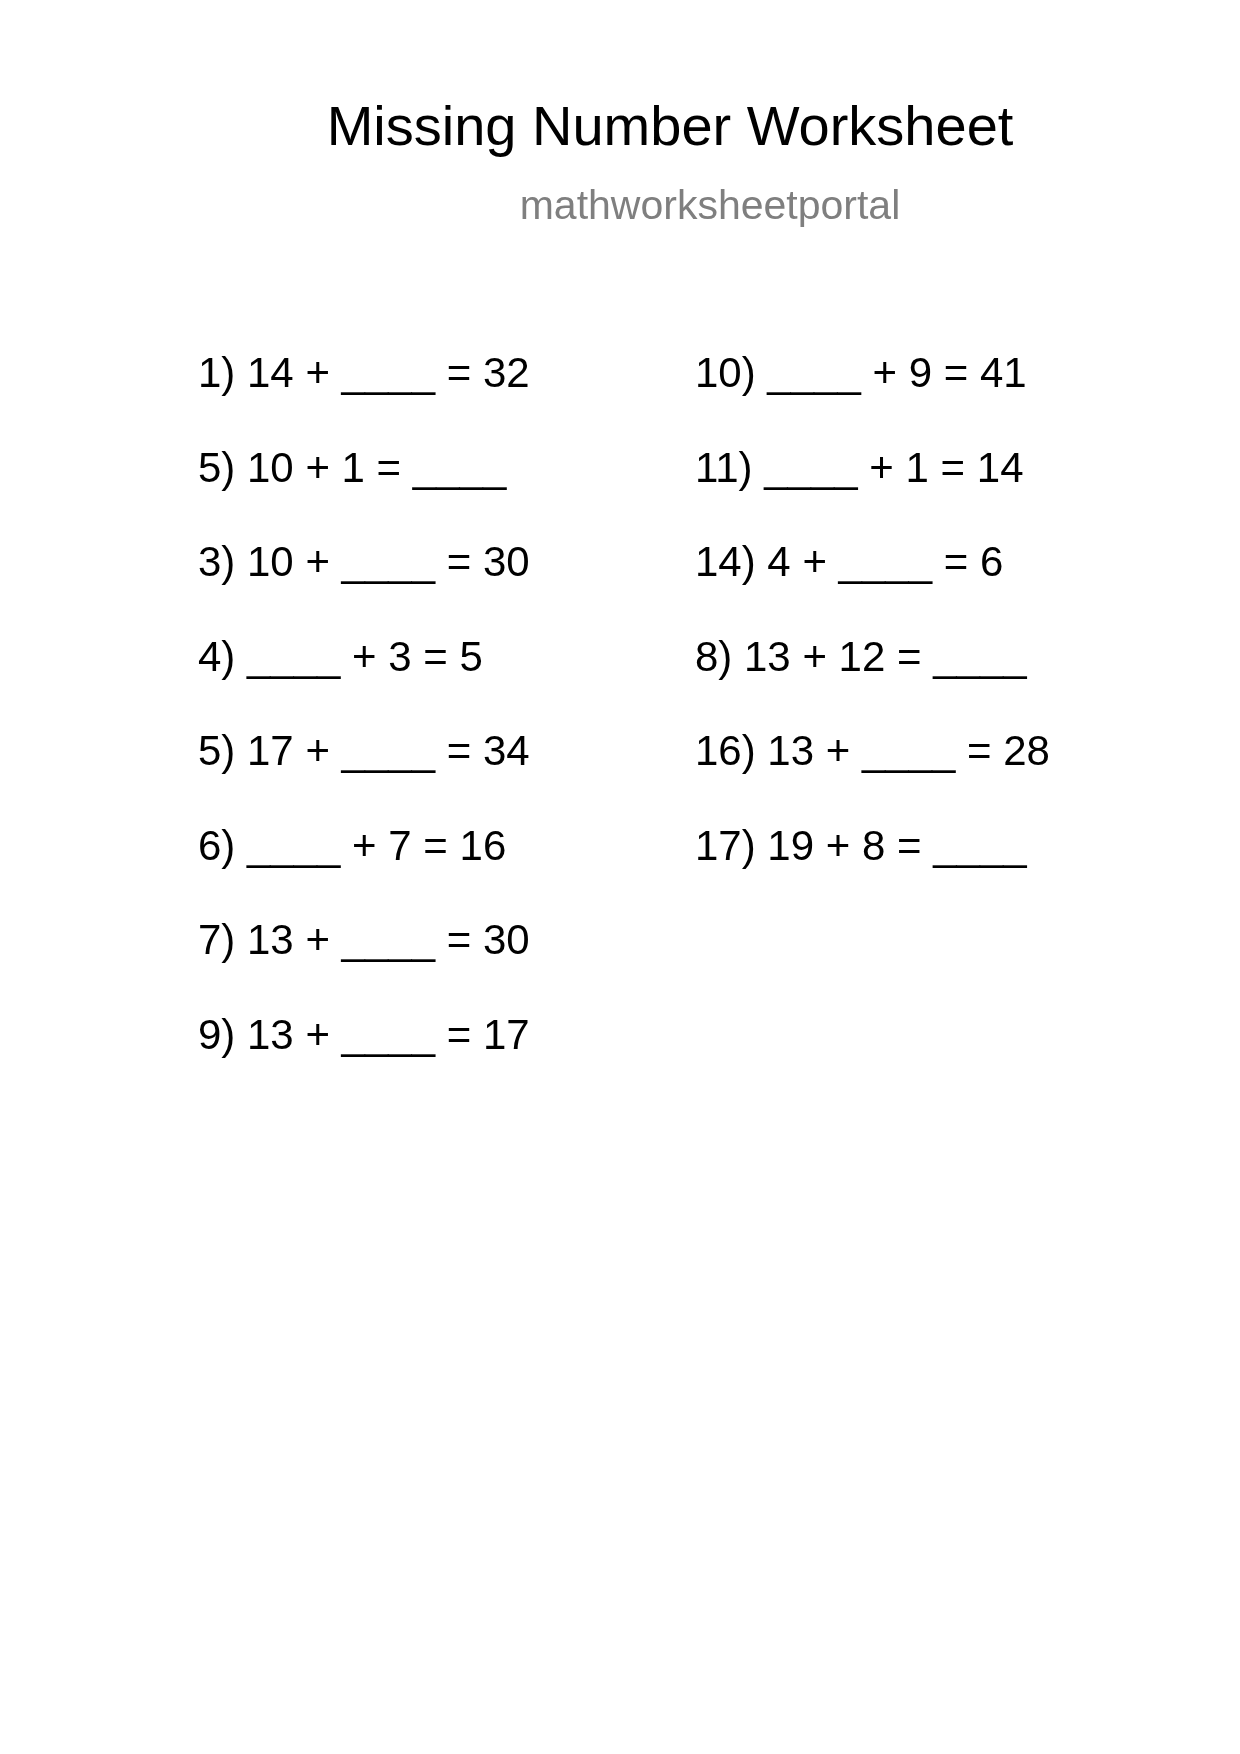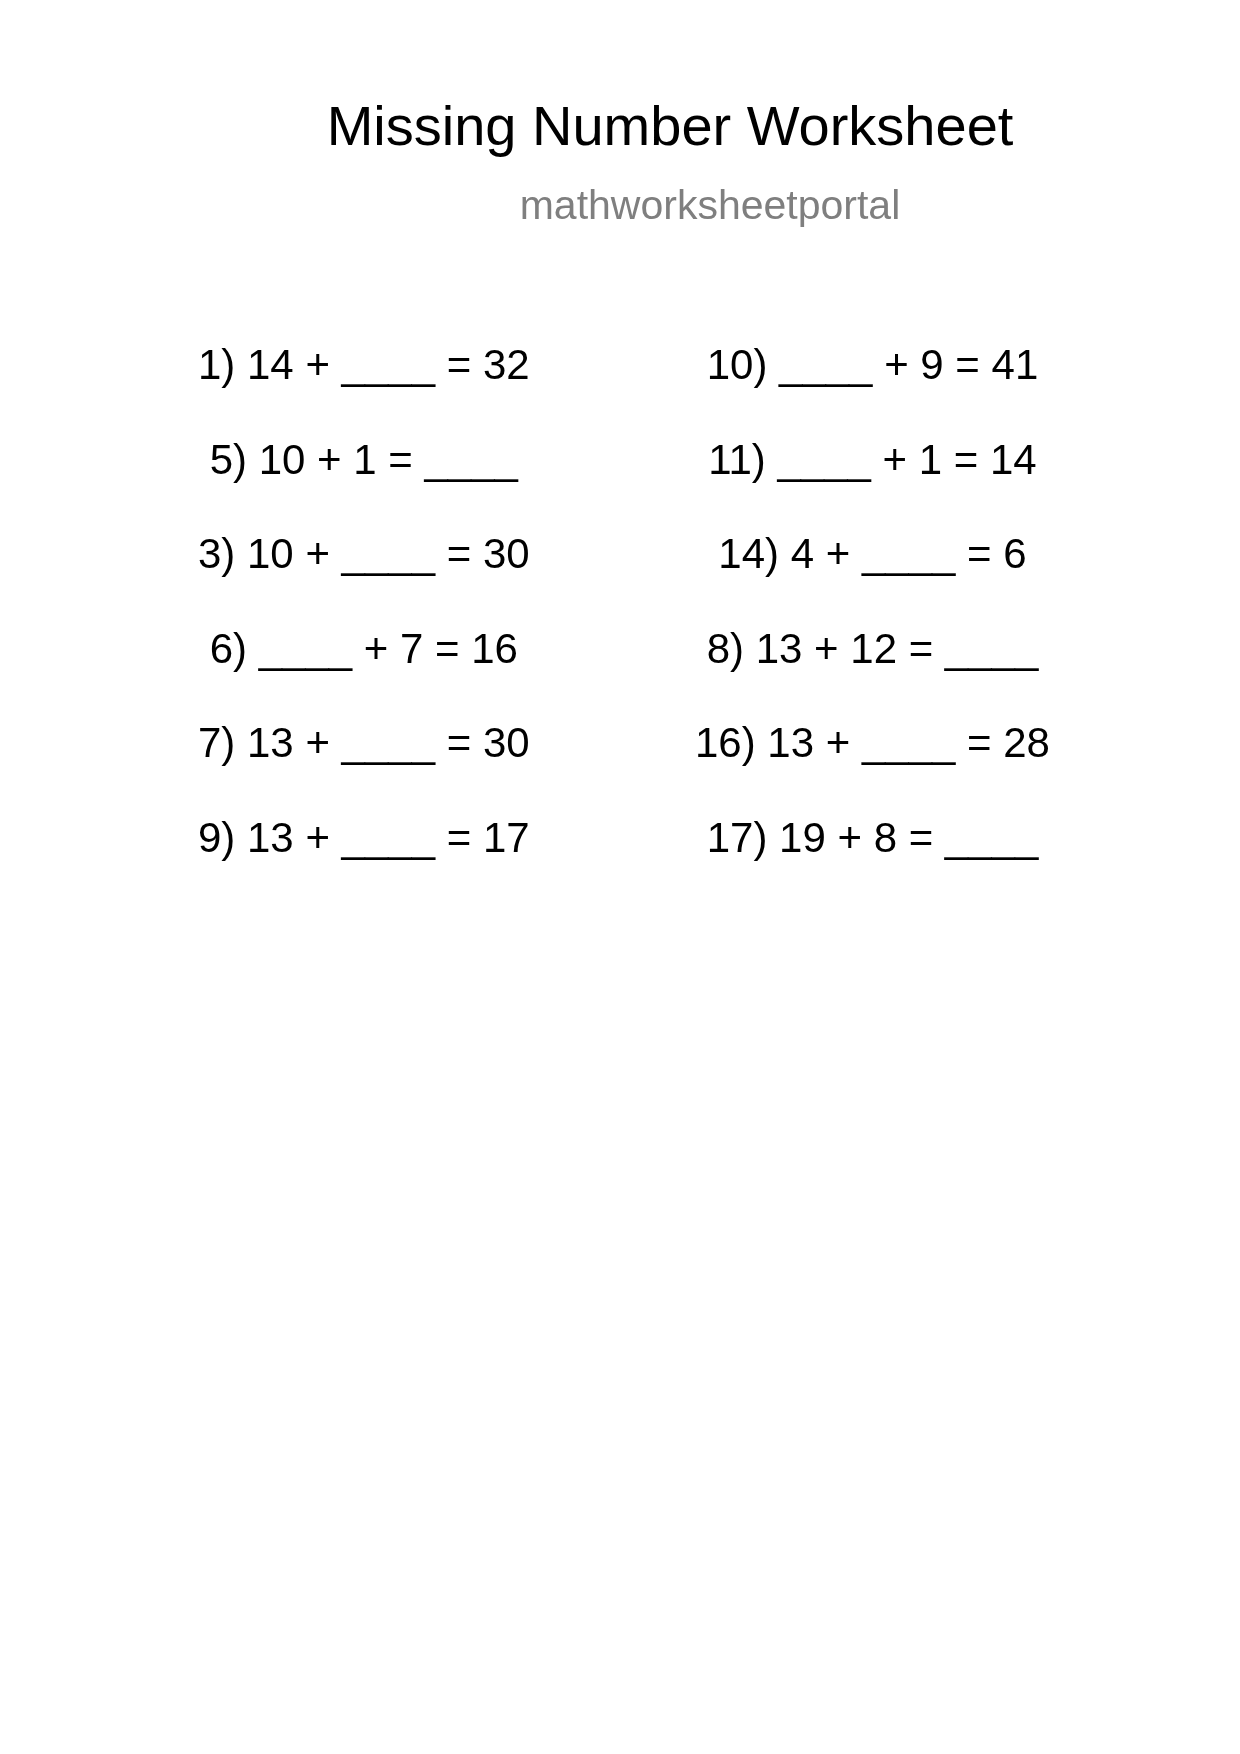--- a/index.html
+++ b/index.html
@@ -2,35 +2,37 @@
 <html><head>
   <meta charset="utf-8">
   <style>
     html, body { margin: 0; padding: 0; background: #ffffff; }
     body { width: 1240px; height: 1754px; position: relative; overflow: hidden;
            font-family: "Liberation Sans", sans-serif; color: #000; }
     .title { position: absolute; left: 0; width: 1340px; top: 98px; text-align: center;
              font-size: 56px; line-height: 1; color: #000; }
     .subtitle { position: absolute; left: 0; width: 1420px; top: 185px; text-align: center;
                 font-size: 41px; line-height: 1; color: #7f7f7f; }
-    .col { position: absolute; top: 344px; text-align: center; }
+    .col { position: absolute; top: 352px; }
     .col.left { left: 198px; }
     .col.right { left: 695px; }
     .problem { height: 94.5px; font-size: 42px; line-height: 1; white-space: pre; }
   </style>
 </head>
 <body>
 
 <div class="title">Missing Number Worksheet</div>
 <div class="subtitle">mathworksheetportal</div>
 
 <div class="col left">
   <div class="problem">1) 14 + ____ = 32</div>
   <div class="problem">5) 10 + 1 = ____</div>
   <div class="problem">3) 10 + ____ = 30</div>
+  <div class="problem">4) ____ + 3 = 5</div>
+  <div class="problem">5) 17 + ____ = 34</div>
   <div class="problem">6) ____ + 7 = 16</div>
   <div class="problem">7) 13 + ____ = 30</div>
   <div class="problem">9) 13 + ____ = 17</div>
 </div>
 
 <div class="col right">
   <div class="problem">10) ____ + 9 = 41</div>
   <div class="problem">11) ____ + 1 = 14</div>
   <div class="problem">14) 4 + ____ = 6</div>
   <div class="problem">8) 13 + 12 = ____</div>

